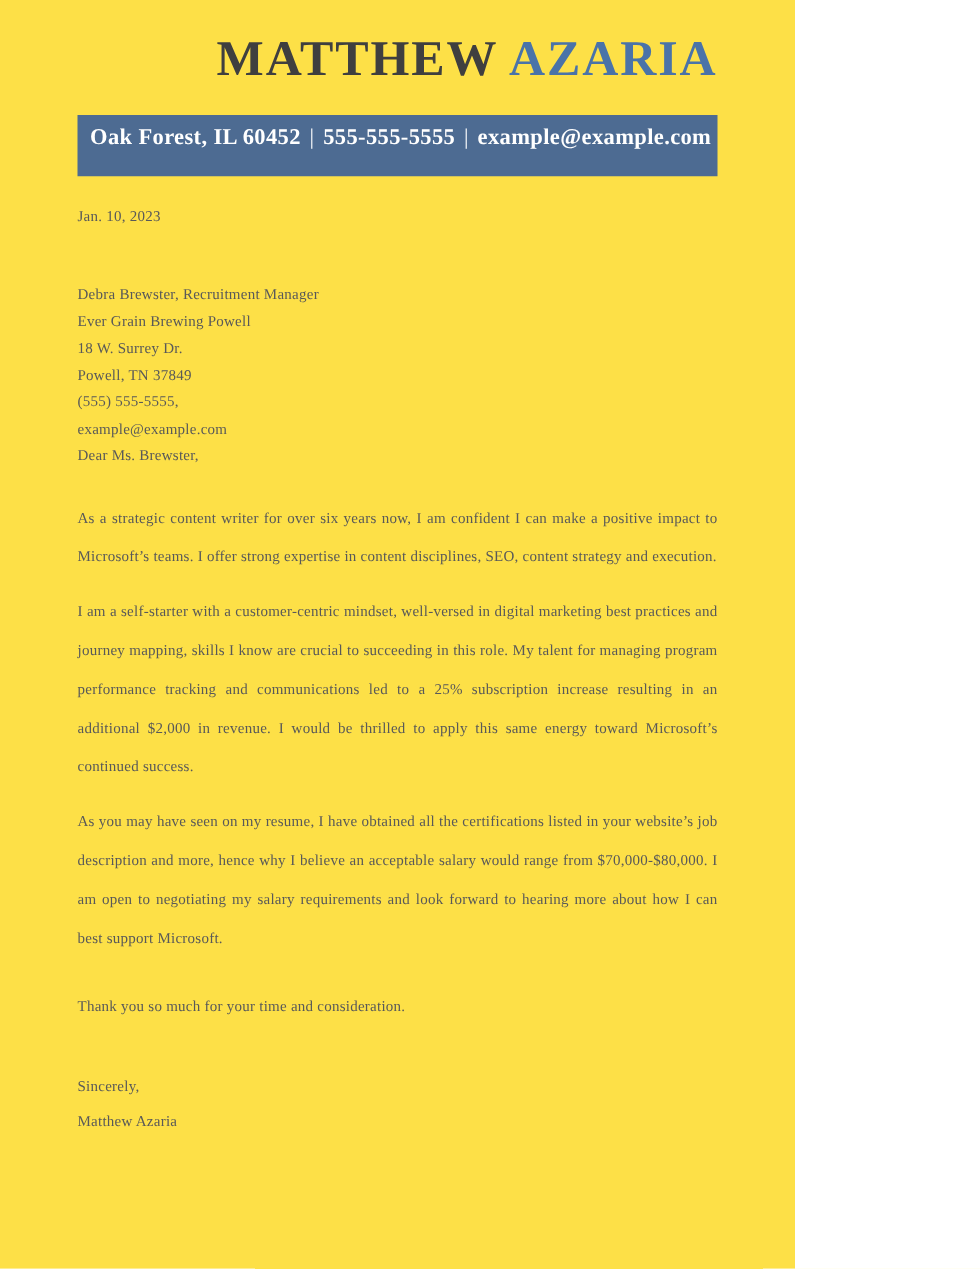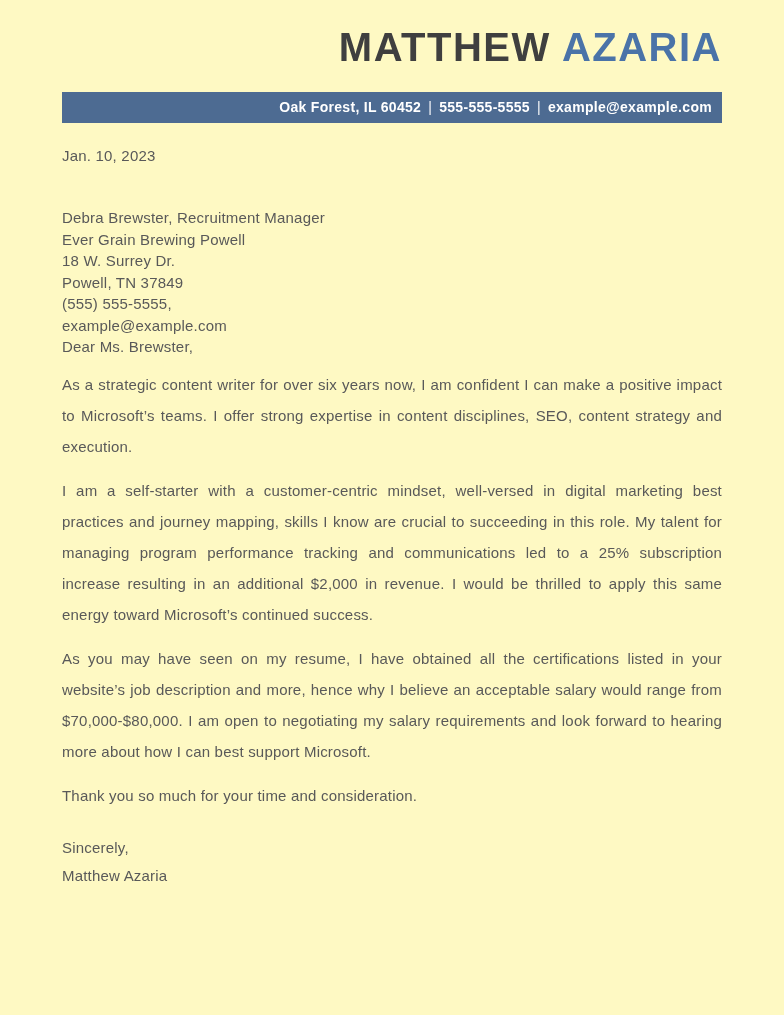--- a/index.html
+++ b/index.html
@@ -4,81 +4,82 @@
 <style>
   * { margin: 0; padding: 0; box-sizing: border-box; }
   html, body { background: #ffffff; }
   body {
     width: 784px;
     height: 1015px;
     font-family: "Liberation Sans", sans-serif;
     overflow: hidden;
   }
   .page {
-    width: 784px;
+    width: 636px;
     height: 1015px;
-    background: #fef9c3;
+    background: #fde047;
     padding: 24px 62px 0 62px;
+    font-family: Liberation Serif, serif;
   }
   
   .header-name {
     text-align: right;
     font-size: 40px;
     font-weight: bold;
     letter-spacing: 1.5px;
     line-height: 1.15;
     white-space: nowrap;
   }
   .name-first { color: var(--name-dark, #3f3f3f); }
   .name-last  { color: var(--accent-blue, #4a73a8); }
   .contact-bar {
     margin-top: 22px;
     background: var(--bar-blue, #4d6b92);
     color: #ffffff;
     text-align: right;
-    font-size: 14px;
+    font-size: 18px;
     font-weight: bold;
-    padding: 7px 10px 8px 10px;
+    padding: 7px 10px 21px 10px;
     letter-spacing: 0.3px;
     white-space: nowrap;
   }
   .contact-bar .sep {
     padding: 0 7px;
     font-weight: normal;
     opacity: 0.95;
   }
   
   .letter-body {
     color: var(--body-gray, #595959);
-    font-size: 15px;
+    font-size: 12px;
     letter-spacing: 0.2px;
   }
   .date-line {
     margin-top: 22px;
     line-height: 21px;
   }
   .recipient-block {
     margin-top: 41px;
     line-height: 21.5px;
   }
   .salutation {
     line-height: 21px;
   }
   .para {
     margin-top: 13px;
     line-height: 31px;
     text-align: justify;
   }
-  .para.first { margin-top: 12px; }
+  .para.first { margin-top: 24px; }
   .thanks {
-    margin-top: 13px;
+    margin-top: 24px;
     line-height: 31px;
   }
   .closing-block {
-    margin-top: 23px;
+    margin-top: 34px;
     line-height: 28px;
   }
 </style>
 </head>
 <body>
 
 <div class="page">
 
   <div class="header-name">
     <span class="name-first">MATTHEW</span>

